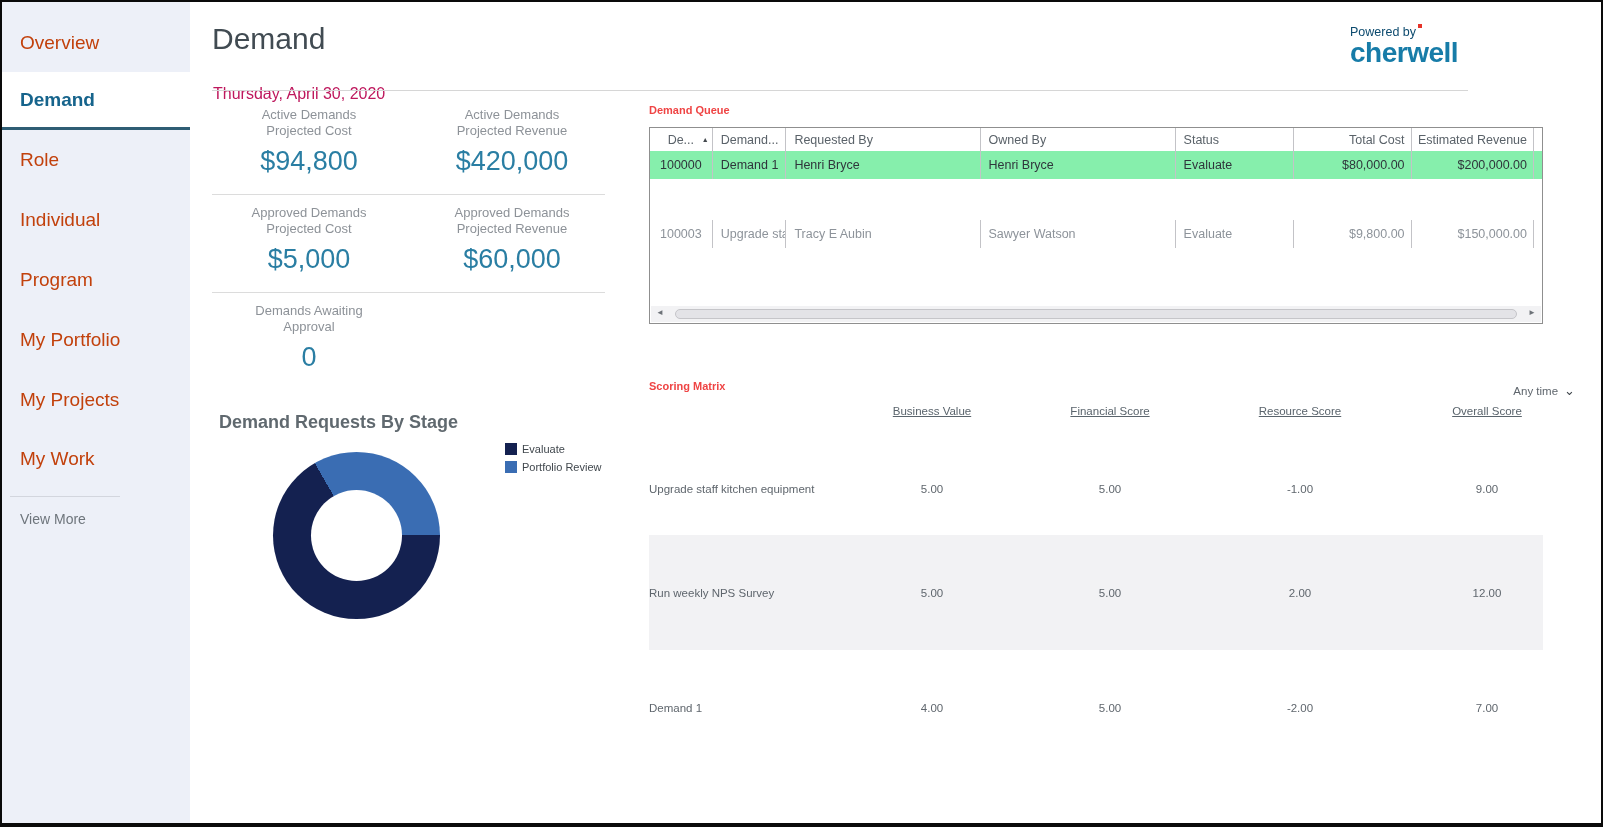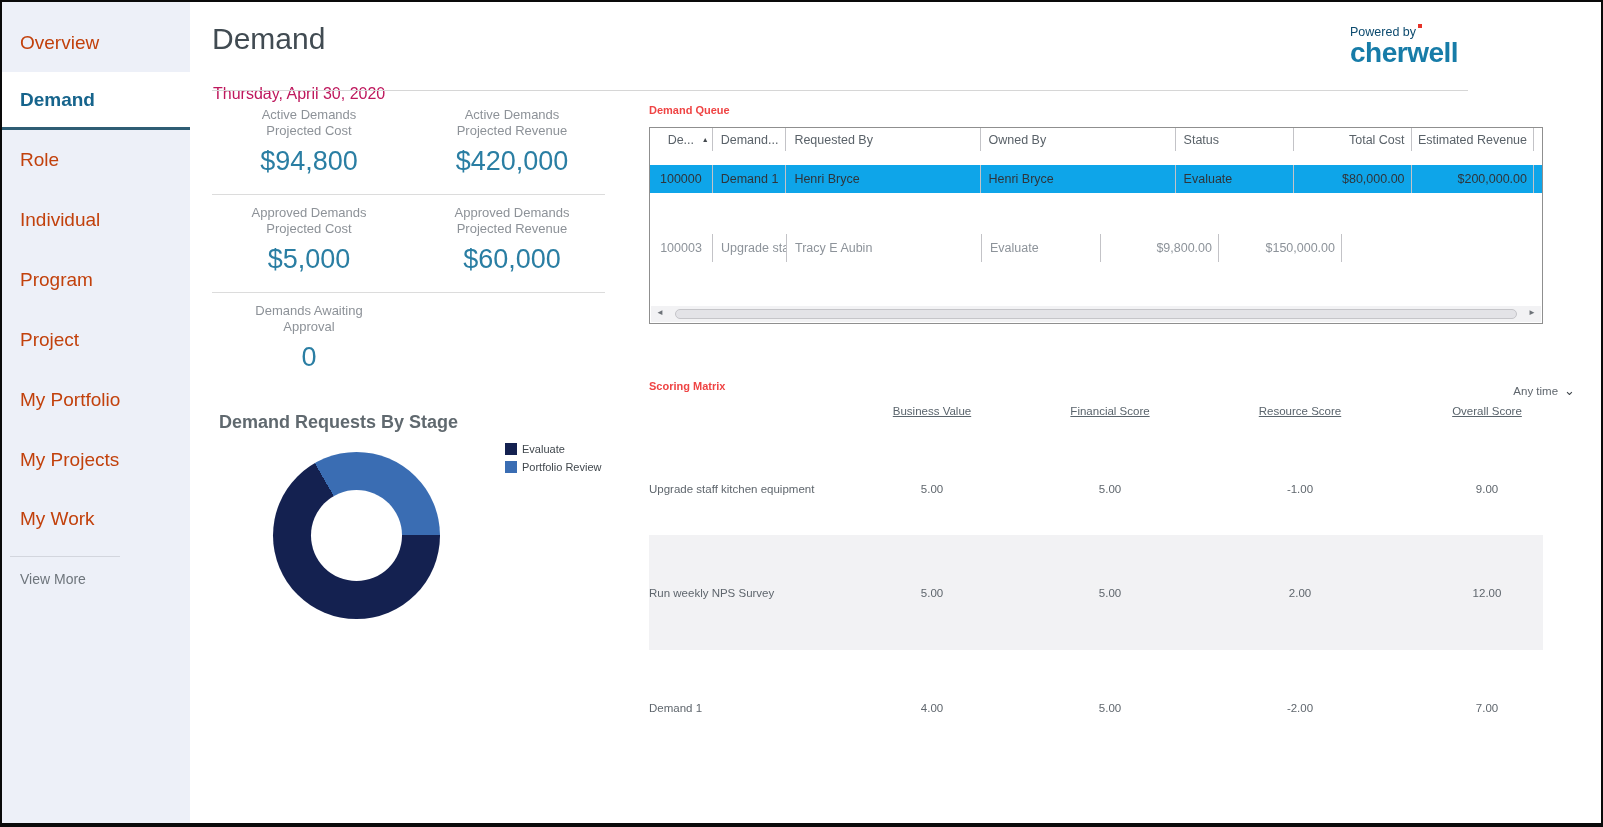--- a/index.html
+++ b/index.html
@@ -64,21 +64,21 @@
   .dq-head .dq-cell { font-size:12.5px; color:#5a6269; display:flex; align-items:center; }
   .dq-body { height:28px; font-size:12.5px; }
   .dq-cell { border-right:1px solid #c3c3c7; display:flex; align-items:center;
              padding-left:8px; overflow:hidden; white-space:nowrap; position:relative; }
   .dq-cell.last { border-right:none; }
   .c0{width:63px; justify-content:center; padding-left:0;}
   .c1{width:74px;} .c2{width:195px;} .c3{width:196px;text-align:center;} .c4{width:119px;}
   .c5{width:118px; justify-content:flex-end; padding-right:6px; padding-left:0;}
   .c6{width:123px; justify-content:flex-end; padding-right:6px; padding-left:0;}
   .c7{flex:1;}
-  .dq-body.selected { background:#0ea5e9; color:#2f353b;margin-top:14px; }
+  .dq-body.selected { background:#86efac; color:#2f353b; }
   .dq-body.normal { color:#8d939a;margin-top:41px; }
   .sort-icon { position:absolute; right:3px; font-size:7px; color:#44494e; }
   .dq-scrollbar { position:absolute; left:1px; right:1px; bottom:1px; height:16px;
                   background:#f2f2f4; }
   .scroll-arrow { position:absolute; top:2px; font-size:8px; color:#6d7278; cursor:pointer; }
   .scroll-arrow.left { left:5px; } .scroll-arrow.right { right:5px; }
   .scroll-thumb { position:absolute; left:24px; right:24px; top:3px; height:10px;
                   background:#e3e3e7; border:1px solid #c5c5c9; border-radius:5px; cursor:pointer; }
 
   
@@ -101,21 +101,20 @@
 <body>
 
 <div id="app">
 
   <nav class="sidebar">
     <div class="side-item">Overview</div>
     <div class="side-item active">Demand</div>
     <div class="side-item tall">Role</div>
     <div class="side-item tall">Individual</div>
     <div class="side-item tall">Program</div>
-    <div class="side-item tall">Project</div>
     <div class="side-item tall">My Portfolio</div>
     <div class="side-item tall">My Projects</div>
     <div class="side-item">My Work</div>
     <div class="side-divider"></div>
     <div class="side-more">View More</div>
   </nav>
 
   <main class="main">
 
     <h1 class="page-title">Demand</h1>
@@ -185,20 +184,21 @@
         <div class="dq-cell c3">Henri Bryce</div>
         <div class="dq-cell c4">Evaluate</div>
         <div class="dq-cell c5">$80,000.00</div>
         <div class="dq-cell c6">$200,000.00</div>
         <div class="dq-cell c7 last"></div>
       </div>
       <div class="dq-row dq-body normal">
         <div class="dq-cell c0">100003</div>
         <div class="dq-cell c1">Upgrade sta</div>
         <div class="dq-cell c2">Tracy E Aubin</div>
+        <div class="dq-cell c3">Sawyer Watson</div>
         <div class="dq-cell c4">Evaluate</div>
         <div class="dq-cell c5">$9,800.00</div>
         <div class="dq-cell c6">$150,000.00</div>
         <div class="dq-cell c7 last"></div>
       </div>
       <div class="dq-scrollbar">
         <span class="scroll-arrow left">◄</span>
         <div class="scroll-thumb"></div>
         <span class="scroll-arrow right">►</span>
       </div>

